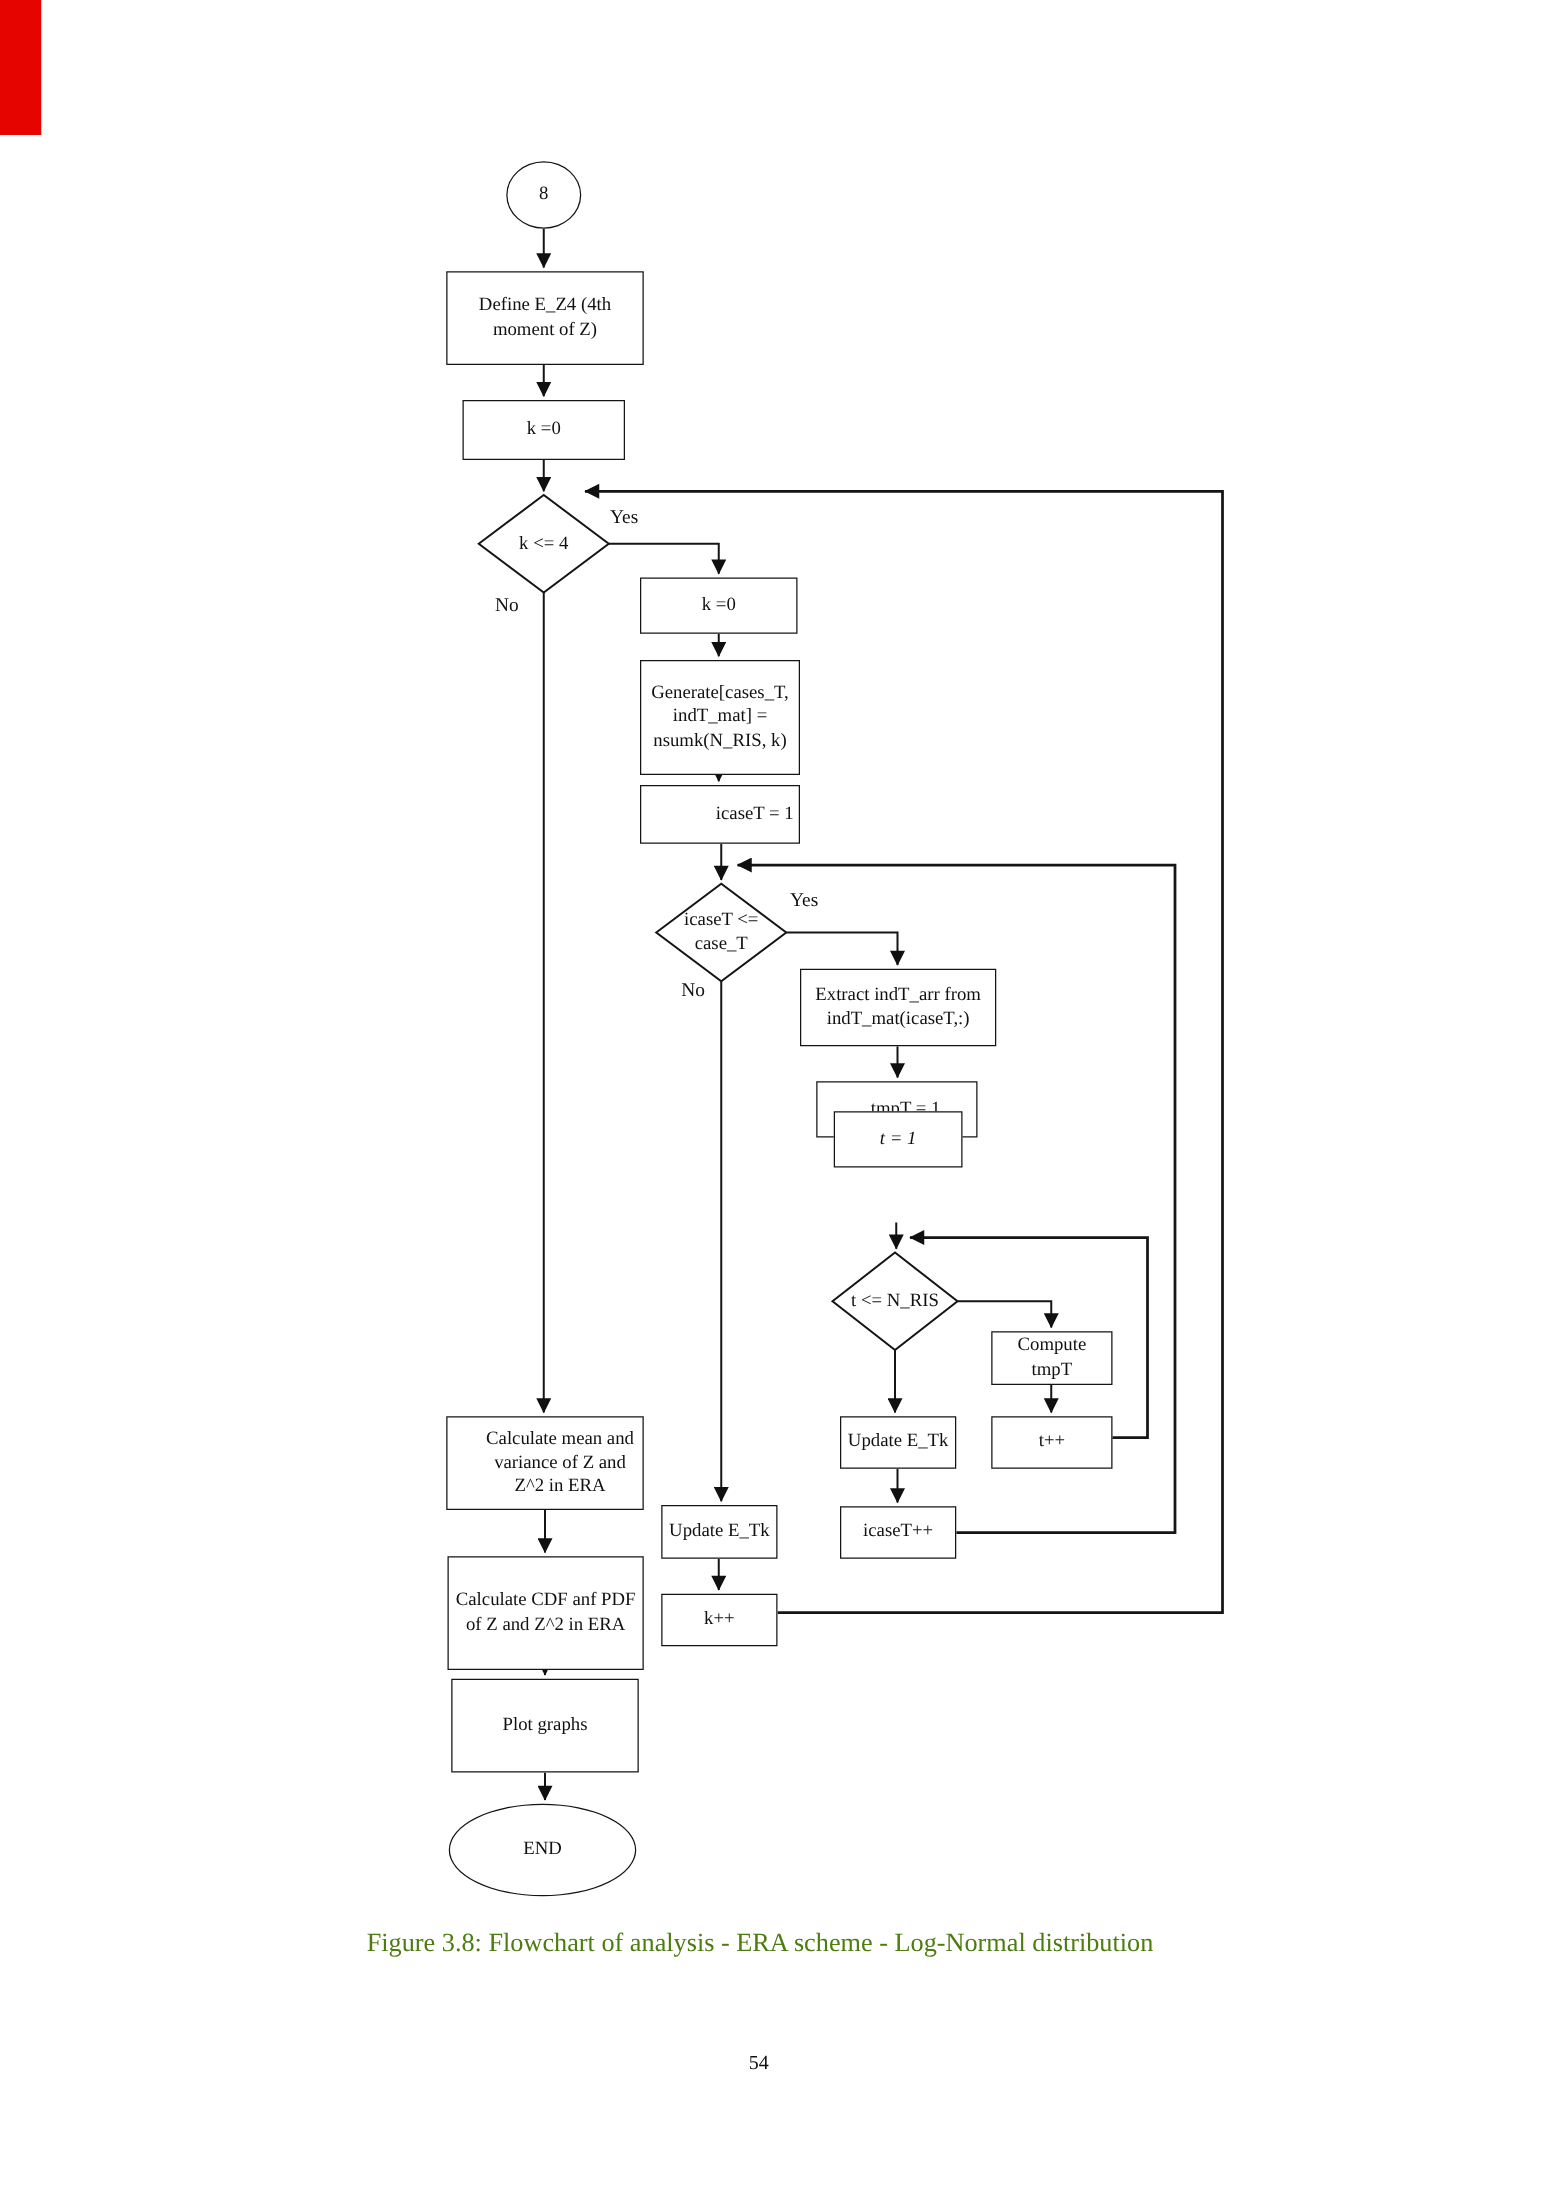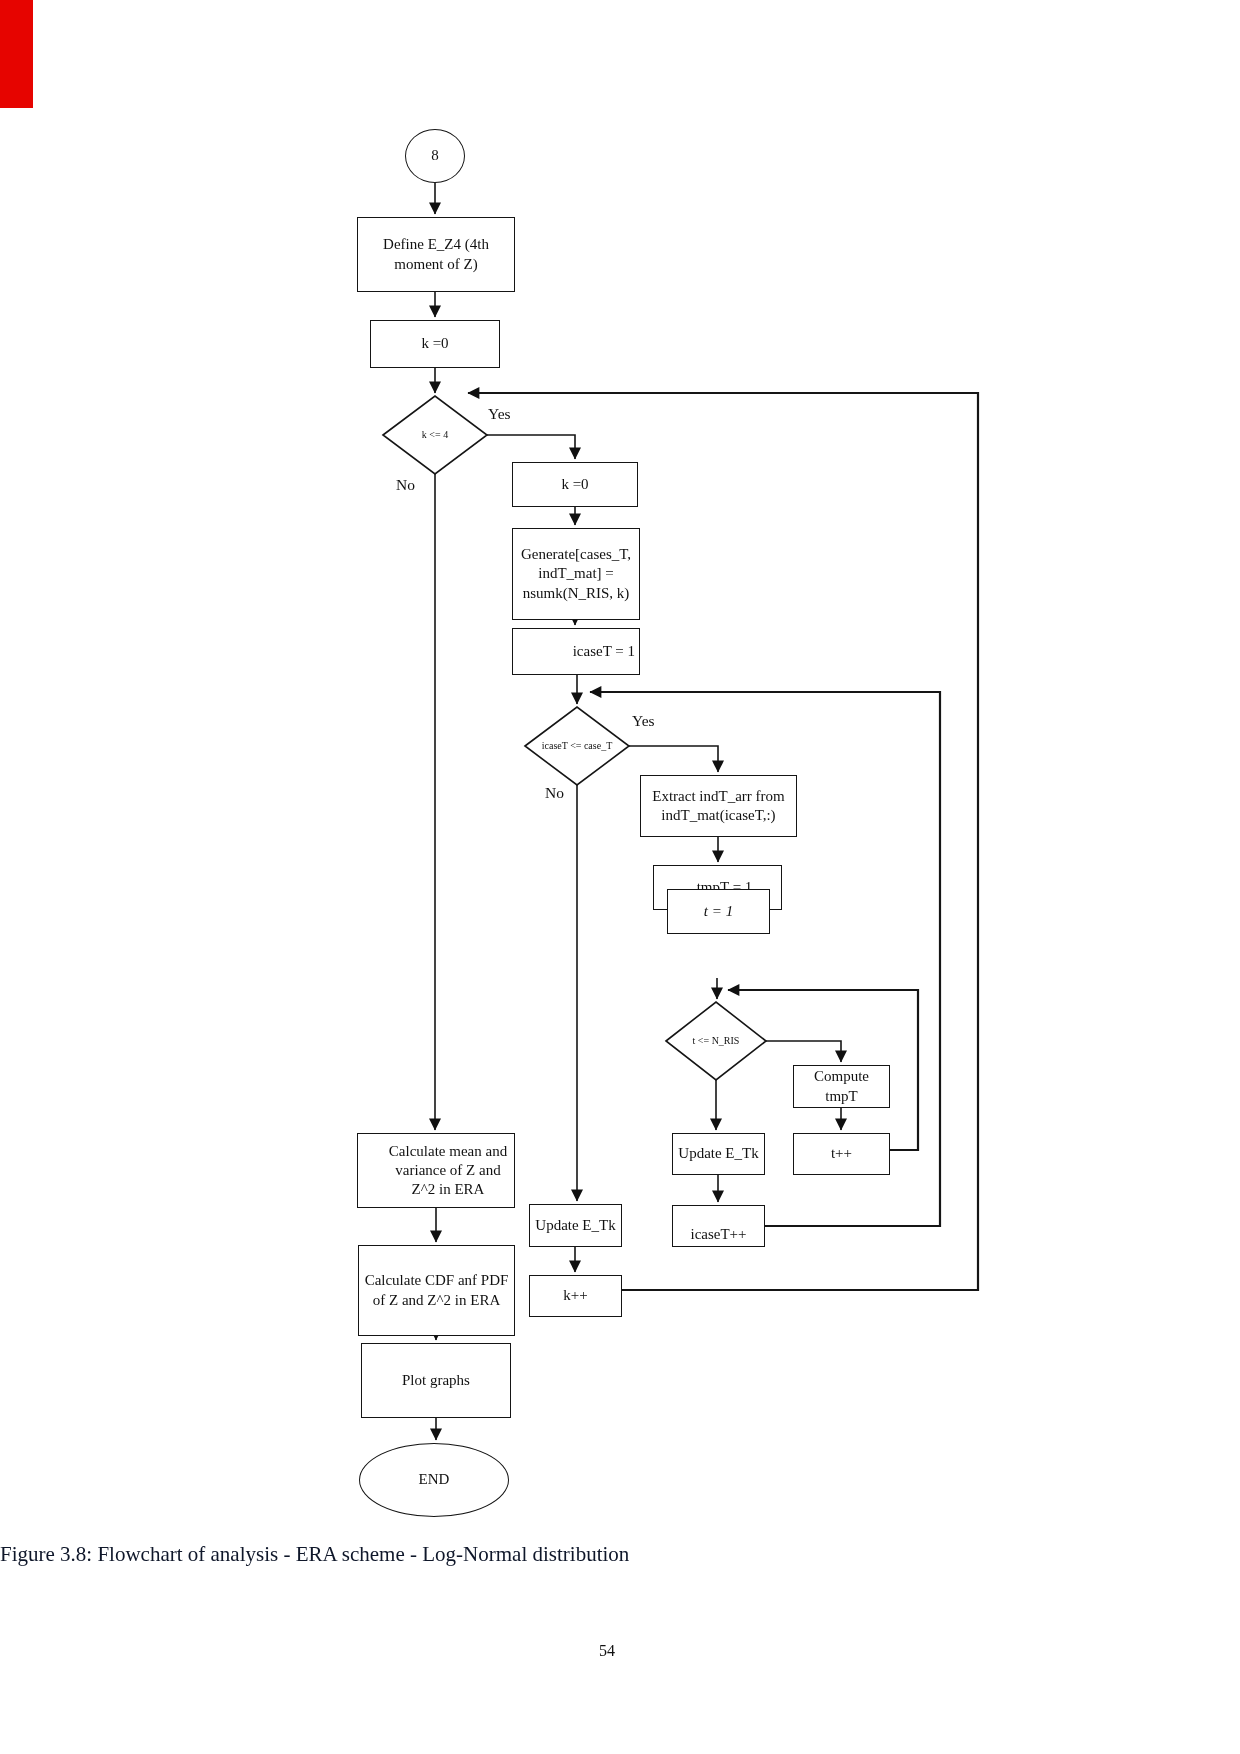--- a/index.html
+++ b/index.html
@@ -4,24 +4,24 @@
 <style>
   html,body{margin:0;padding:0;background:#ffffff;}
   .page{position:relative;width:1240px;height:1754px;background:#ffffff;overflow:hidden;
         font-family:"Liberation Serif", serif;color:#111;}
   .connlayer{position:absolute;left:0;top:0;width:1240px;height:1754px;}
   .node{position:absolute;box-sizing:border-box;border:1.5px solid #151515;background:#fff;
         display:flex;align-items:center;justify-content:center;text-align:center;
         font-size:15px;line-height:1.28;padding:2px 4px;}
   .terminal{border-radius:50%;}
   .dtext{position:absolute;display:flex;align-items:center;justify-content:center;
-         text-align:center;font-size:10px;line-height:1.25;background:transparent;}
+         text-align:center;font-size:15px;line-height:1.25;background:transparent;}
   .branch{position:absolute;font-size:15.5px;background:transparent;}
-  .caption{position:absolute;left:0;top:1542px;width:1216px;
-           font-size:21px;color:#0f172a;}
+  .caption{position:absolute;left:0;top:1542px;width:1216px;text-align:center;
+           font-size:21px;color:#4d7c0f;}
   .pagenum{position:absolute;left:0;top:1642px;width:1214px;text-align:center;font-size:16px;}
   .redmark{position:absolute;left:0;top:0;width:33px;height:108px;background:#e60400;}
 </style>
 </head>
 <body>
 
 <div class="page">
 
   <div class="redmark"></div>
 
@@ -131,21 +131,21 @@
   </div>
 
   <div class="node" style="left:793px;top:1133px;width:97px;height:42px;">
     <span>t++</span>
   </div>
 
   <div class="node" style="left:672px;top:1133px;width:93px;height:42px;">
     <span>Update E_Tk</span>
   </div>
 
-  <div class="node" style="left:672px;top:1205px;width:93px;height:42px;align-items:flex-end;">
+  <div class="node" style="left:672px;top:1205px;width:93px;height:42px;">
     <span>icaseT++</span>
   </div>
 
   <div class="node" style="left:529px;top:1204px;width:93px;height:43px;">
     <span>Update E_Tk</span>
   </div>
 
   <div class="node" style="left:529px;top:1275px;width:93px;height:42px;">
     <span>k++</span>
   </div>

